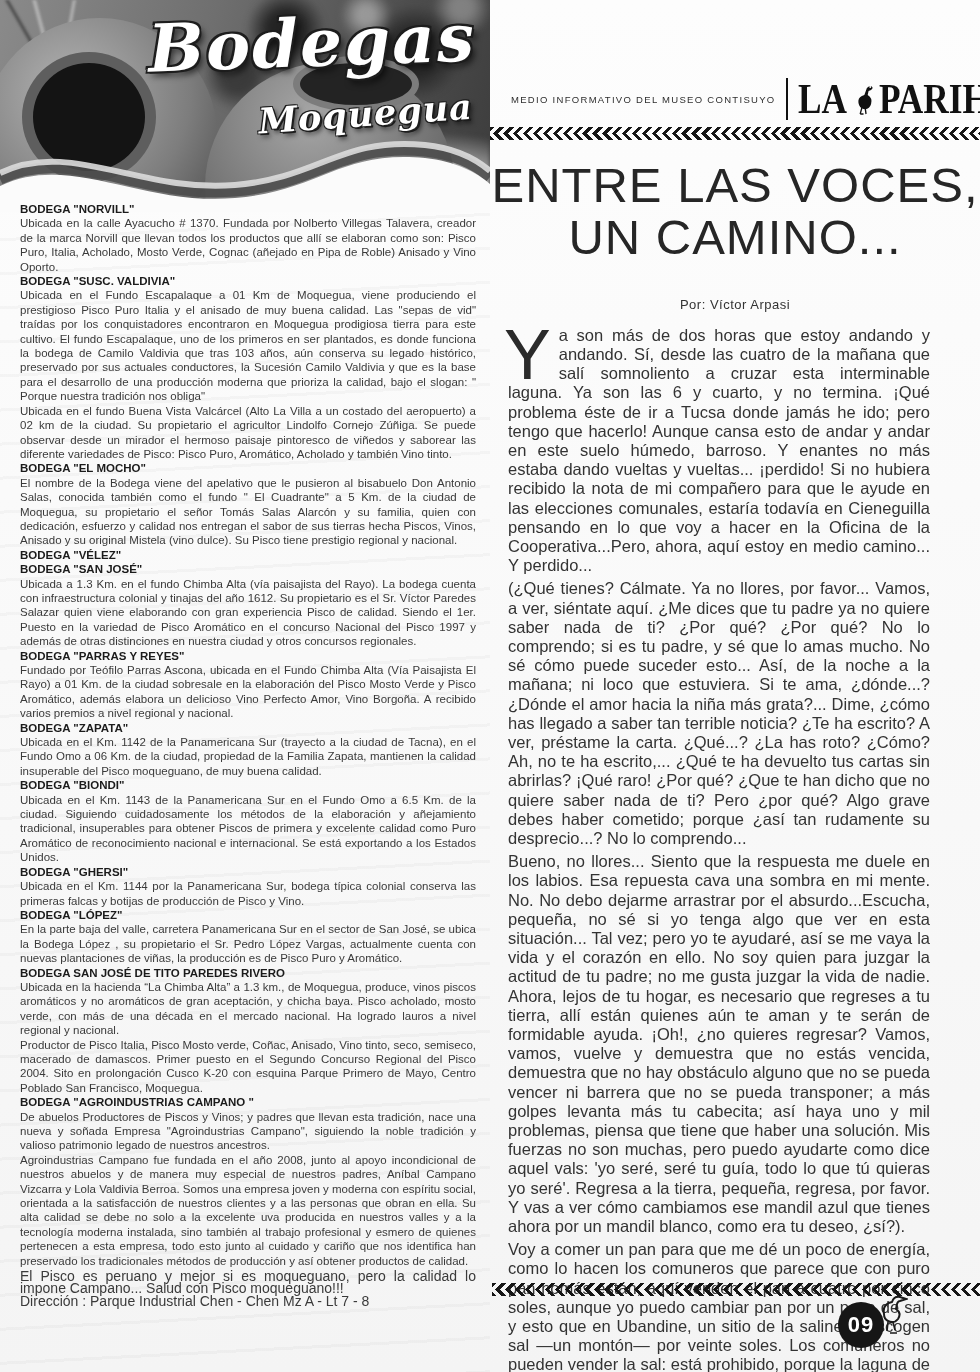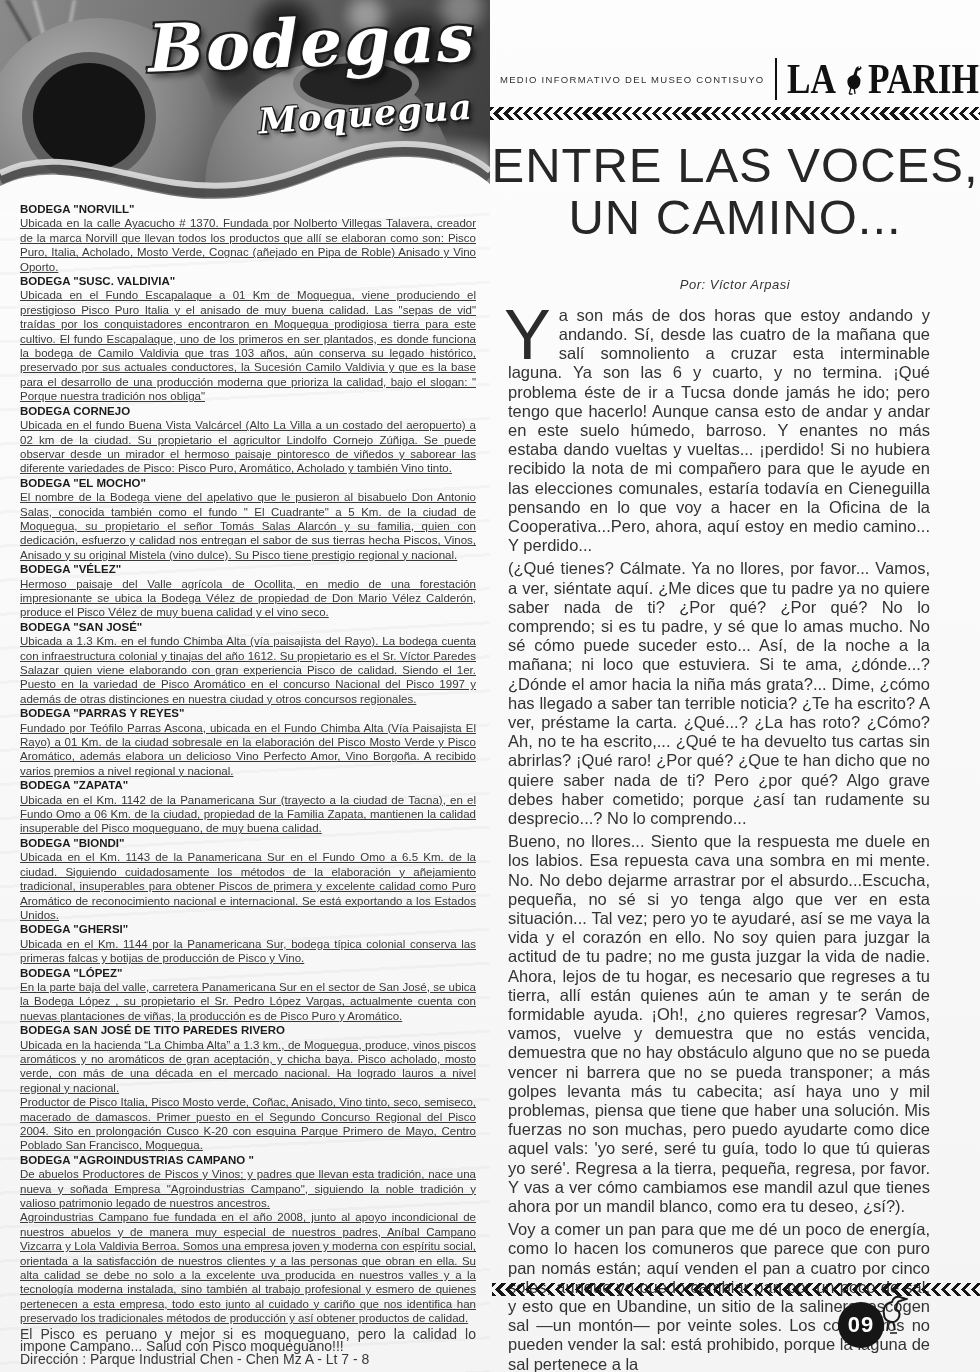--- a/index.html
+++ b/index.html
@@ -38,39 +38,39 @@
   .masthead-bodegas{position:absolute;left:148px;top:10px;font-family:"DejaVu Serif",serif;
       font-style:italic;font-weight:bold;font-size:66px;line-height:1;color:#fff;
       transform:rotate(-2deg);letter-spacing:2px;
       text-shadow:2px 2px 0 #1d1d1d,-2px 2px 0 #1d1d1d,2px -2px 0 #1d1d1d,-2px -2px 0 #1d1d1d,4px 5px 6px rgba(0,0,0,.6);}
   .masthead-moquegua{position:absolute;left:258px;top:96px;font-family:"DejaVu Serif",serif;
       font-style:italic;font-weight:bold;font-size:35px;line-height:1;color:#fff;
       transform:rotate(-4deg);letter-spacing:1px;
       text-shadow:2px 2px 0 #1d1d1d,-1px 1px 0 #1d1d1d,1px -1px 0 #1d1d1d,-1px -1px 0 #1d1d1d,3px 4px 5px rgba(0,0,0,.6);}
   .left-text{position:absolute;left:20px;top:202px;width:456px;color:#3a3a3a;}
   .entry-heading{font-weight:bold;color:#1b1b1b;font-size:11.5px;line-height:14.4px;}
-  .entry-body{font-size:11.5px;line-height:14.4px;text-align:justify;white-space:pre-line;text-decoration:underline;}
+  .entry-body{font-size:11.5px;line-height:14.4px;text-align:justify;white-space:pre-line;}
   .footnotes{margin-top:2px;}
   .footnote{font-size:14px;line-height:12.4px;text-align:justify;color:#3a3a3a;}
   
   .right-col{position:absolute;left:490px;top:0;width:490px;height:1372px;}
-  .kicker-row{margin-top:58px;padding-left:10px;display:flex;align-items:center;gap:10px;}
+  .kicker-row{margin-top:78px;padding-left:21px;display:flex;align-items:center;gap:10px;}
   .kicker{font-size:9.5px;letter-spacing:1.3px;color:#2e2e2e;white-space:nowrap;}
   .mast-bar{width:2px;height:42px;background:#111;flex:none;}
   .masthead-right{display:flex;align-items:center;gap:4px;color:#111;
       font-family:"Liberation Serif",serif;font-weight:bold;font-size:42px;line-height:1;
       transform:scaleX(.84);transform-origin:left center;white-space:nowrap;}
   .band{height:13px;margin-top:7px;
       background-image:
         repeating-linear-gradient(135deg,#161616 0 3px,transparent 3px 7px),
         repeating-linear-gradient(45deg,#161616 0 3px,transparent 3px 7px);
       background-size:100% 7px;background-position:0 0,0 6px;background-repeat:repeat-x;}
   .article-title{margin-top:20px;text-align:center;color:#262626;font-size:49px;line-height:1.06;
       letter-spacing:1px;font-weight:400;}
-  .byline{margin-top:6px;text-align:center;font-size:13px;color:#333;letter-spacing:.5px;font-style:italic;}
+  .byline{margin-top:6px;text-align:center;font-size:13px;color:#333;letter-spacing:.5px;}
   .article-body{margin:14px 46px 0 14px;color:#333;}
   .article-para{margin:4px;font-size:16.5px;line-height:19.2px;text-align:justify;}
   .dropcap{float:left;font-size:70px;line-height:54px;padding:2px 8px 0 0;color:#2b2b2b;font-weight:400;}
   .bottom-band{position:absolute;left:2px;right:0;top:1283px;height:13px;
       background-image:
         repeating-linear-gradient(135deg,#161616 0 3px,transparent 3px 7px),
         repeating-linear-gradient(45deg,#161616 0 3px,transparent 3px 7px);
       background-size:100% 7px;background-position:0 0,0 6px;background-repeat:repeat-x;}
   .page-badge{position:absolute;left:348px;top:1302px;width:46px;height:46px;border-radius:50%;
       background:#161616;color:#fff;display:flex;align-items:center;justify-content:center;
@@ -109,32 +109,30 @@
     <div class="entry-heading">BODEGA "NORVILL"</div>
     <div class="entry-body">Ubicada en la calle Ayacucho # 1370. Fundada por Nolberto Villegas Talavera, creador de la marca Norvill que llevan todos los productos que allí se elaboran como son: Pisco Puro, Italia, Acholado, Mosto Verde, Cognac (añejado en Pipa de Roble) Anisado y Vino Oporto.</div>
   </div>
 
   <div class="entry">
     <div class="entry-heading">BODEGA "SUSC. VALDIVIA"</div>
     <div class="entry-body">Ubicada en el Fundo Escapalaque a 01 Km de Moquegua, viene produciendo el prestigioso Pisco Puro Italia y el anisado de muy buena calidad. Las "sepas de vid" traídas por los conquistadores encontraron en Moquegua prodigiosa tierra para este cultivo. El fundo Escapalaque, uno de los primeros en ser plantados, es donde funciona la bodega de Camilo Valdivia que tras 103 años, aún conserva su legado histórico, preservado por sus actuales conductores, la Sucesión Camilo Valdivia y que es la base para el desarrollo de una producción moderna que prioriza la calidad, bajo el slogan: " Porque nuestra tradición nos obliga"</div>
   </div>
 
   <div class="entry">
-    <div class="entry-heading">BODEGA CORNEJO</div>
     <div class="entry-body">Ubicada en el fundo Buena Vista Valcárcel (Alto La Villa a un costado del aeropuerto) a 02 km de la ciudad. Su propietario el agricultor Lindolfo Cornejo Zúñiga. Se puede observar desde un mirador el hermoso paisaje pintoresco de viñedos y saborear las diferente variedades de Pisco: Pisco Puro, Aromático, Acholado y también Vino tinto.</div>
   </div>
 
   <div class="entry">
     <div class="entry-heading">BODEGA "EL MOCHO"</div>
     <div class="entry-body">El nombre de la Bodega viene del apelativo que le pusieron al bisabuelo Don Antonio Salas, conocida también como el fundo " El Cuadrante" a 5 Km. de la ciudad de Moquegua, su propietario el señor Tomás Salas Alarcón y su familia, quien con dedicación, esfuerzo y calidad nos entregan el sabor de sus tierras hecha Piscos, Vinos, Anisado y su original Mistela (vino dulce). Su Pisco tiene prestigio regional y nacional.</div>
   </div>
 
   <div class="entry">
     <div class="entry-heading">BODEGA "VÉLEZ"</div>
-    <div class="entry-body">Hermoso paisaje del Valle agrícola de Ocollita, en medio de una forestación impresionante se ubica la Bodega Vélez de propiedad de Don Mario Vélez Calderón, produce el Pisco Vélez de muy buena calidad y el vino seco.</div>
   </div>
 
   <div class="entry">
     <div class="entry-heading">BODEGA "SAN JOSÉ"</div>
     <div class="entry-body">Ubicada a 1.3 Km. en el fundo Chimba Alta (vía paisajista del Rayo). La bodega cuenta con infraestructura colonial y tinajas del año 1612. Su propietario es el Sr. Víctor Paredes Salazar quien viene elaborando con gran experiencia Pisco de calidad. Siendo el 1er. Puesto en la variedad de Pisco Aromático en el concurso Nacional del Pisco 1997 y además de otras distinciones en nuestra ciudad y otros concursos regionales.</div>
   </div>
 
   <div class="entry">
     <div class="entry-heading">BODEGA "PARRAS Y REYES"</div>
     <div class="entry-body">Fundado por Teófilo Parras Ascona, ubicada en el Fundo Chimba Alta (Vía Paisajista El Rayo) a 01 Km. de la ciudad sobresale en la elaboración del Pisco Mosto Verde y Pisco Aromático, además elabora un delicioso Vino Perfecto Amor, Vino Borgoña. A recibido varios premios a nivel regional y nacional.</div>

